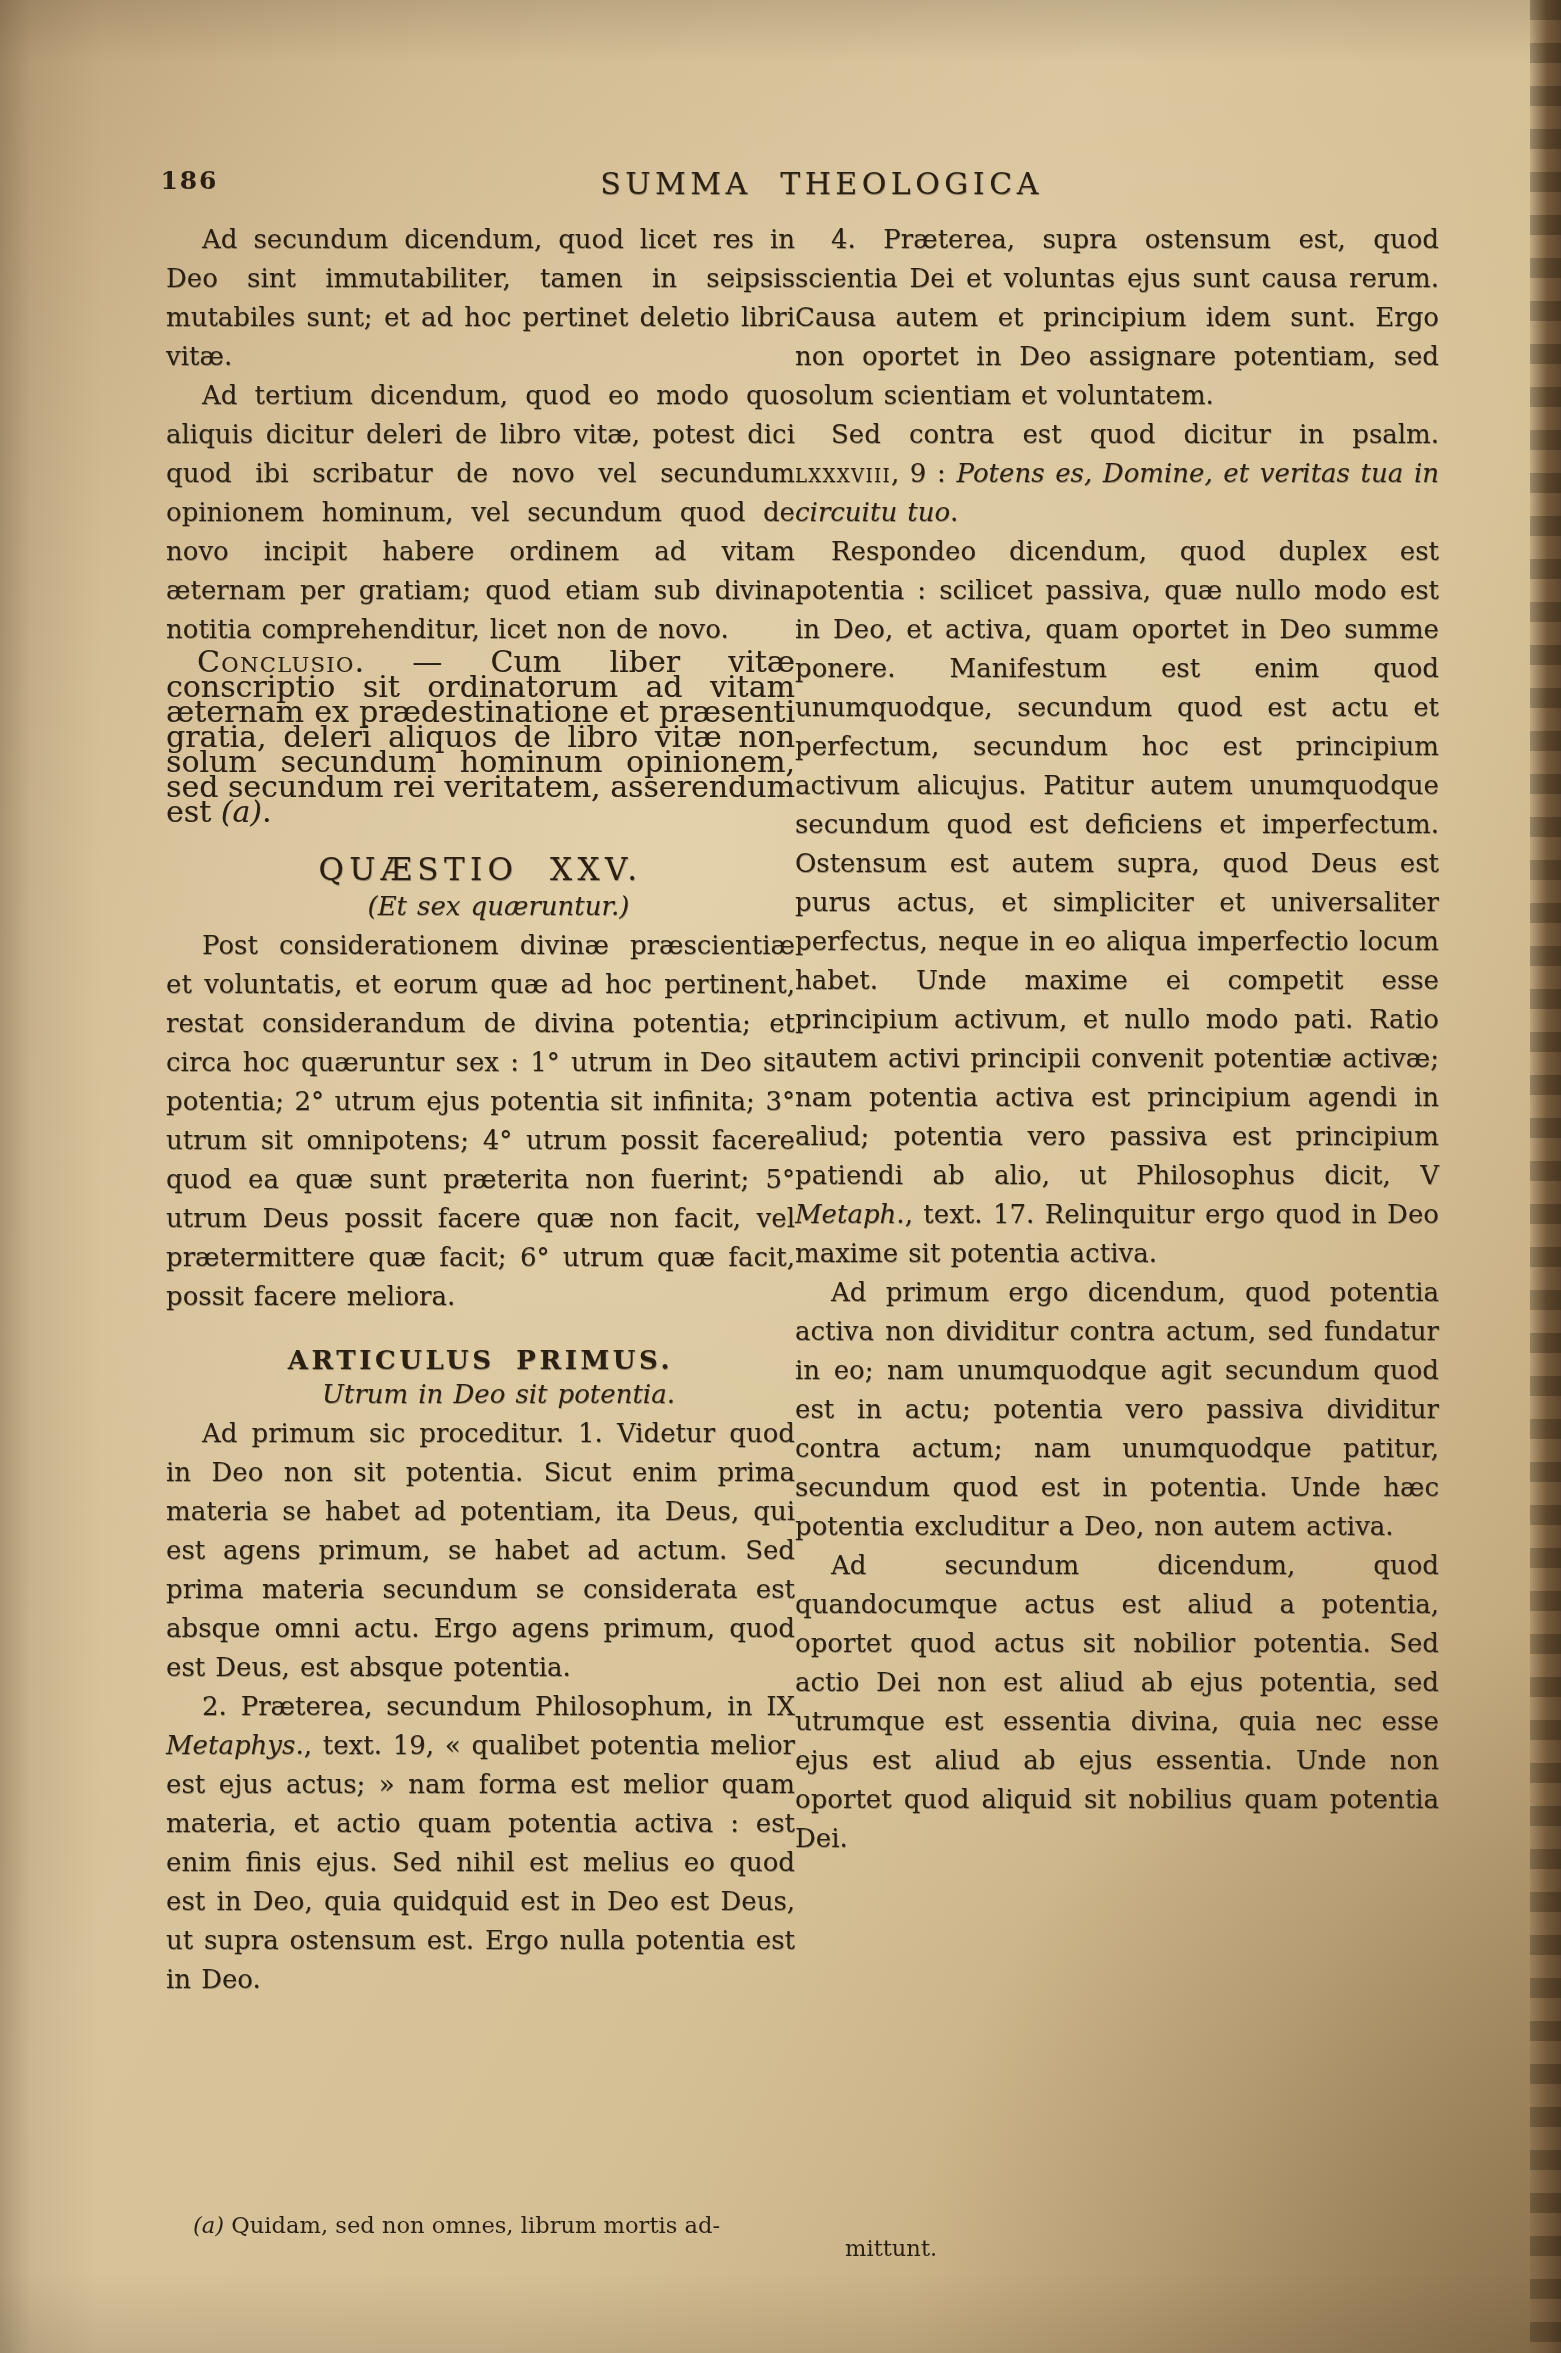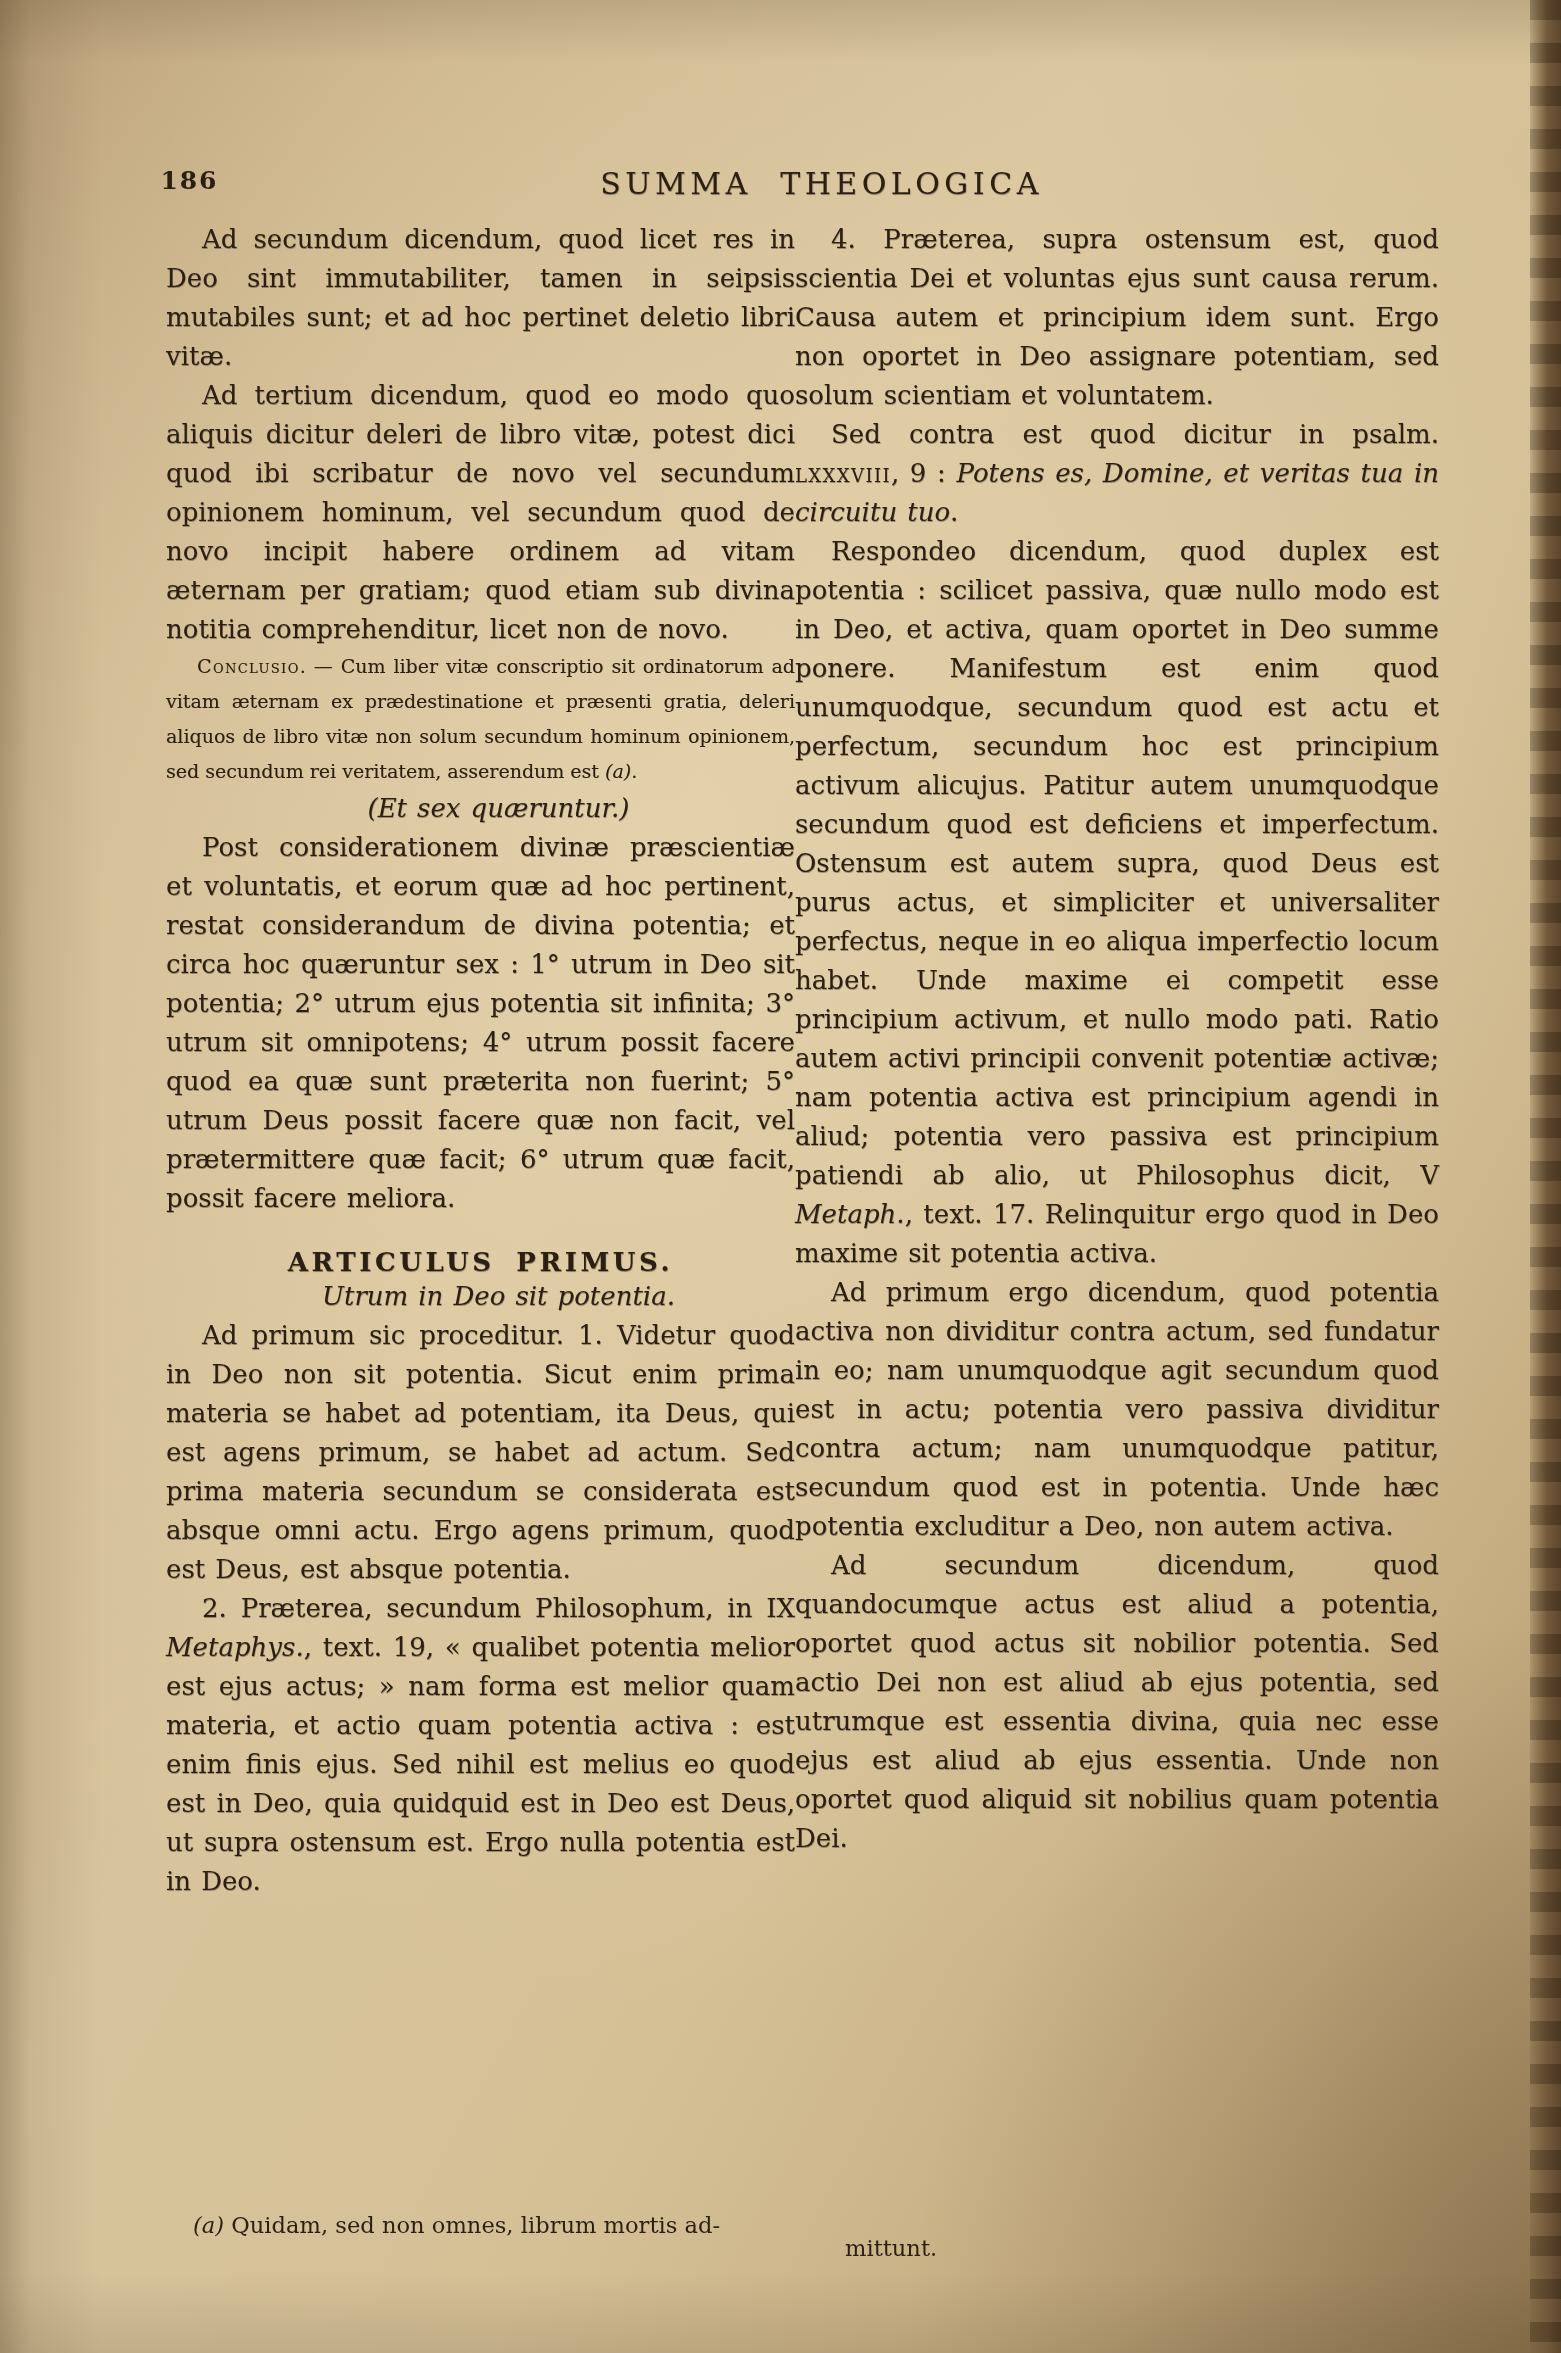--- a/index.html
+++ b/index.html
@@ -36,21 +36,21 @@
   .columns{position:absolute;top:220px;left:166px;width:1311px;display:flex;}
   .col{text-align:justify;}
   .col-left{width:629px;}
   .col-right{width:644px;}
   p.body-para{
     margin:0;font-size:26px;line-height:39px;text-indent:36px;
     text-shadow:0.5px 0.5px 0.6px rgba(42,31,18,0.38);
     word-spacing:1.8px;
   }
   p.conclusio{
-    margin:0;font-size:19px;line-height:35px;text-indent:31px;
+    margin:0;font-size:30px;line-height:25px;text-indent:31px;
     text-shadow:0.4px 0.4px 0.5px rgba(42,31,18,0.35);
   }
   .q-head{margin:27px 0 0;text-align:center;font-size:31px;font-weight:400;letter-spacing:5.4px;word-spacing:16.3px;text-indent:0;
           text-shadow:0.6px 0.6px 0.7px rgba(42,31,18,0.45);}
   .q-sub{margin:16.3px 0 0;text-align:center;font-size:25px;font-weight:400;letter-spacing:6.3px;word-spacing:9px;text-indent:0;
          text-shadow:0.5px 0.5px 0.7px rgba(42,31,18,0.45);}
   .q-note{margin:12.7px 0 0;text-align:center;font-size:20px;text-indent:0;font-style:italic;}
   .first-after-head{margin-top:25px;}
   .a-head{margin:29px 0 0;text-align:center;font-size:26px;letter-spacing:3.6px;word-spacing:9px;text-indent:0;
           text-shadow:0.5px 0.5px 0.7px rgba(42,31,18,0.45);}
@@ -73,20 +73,21 @@
     <span class="head-title">SUMMA THEOLOGICA</span>
   </header>
 
   <div class="columns">
 
     <div class="col col-left">
       <p class="body-para"><span>Ad secundum dicendum, quod licet res in Deo sint immutabiliter, tamen in seipsis mutabiles sunt; et ad hoc pertinet deletio libri vitæ.</span></p>
       <p class="body-para"><span>Ad tertium dicendum, quod eo modo quo aliquis dicitur deleri de libro vitæ, potest dici quod ibi scribatur de novo vel secundum opinionem hominum, vel secundum quod de novo incipit habere ordinem ad vitam æternam per gratiam; quod etiam sub divina notitia comprehenditur, licet non de novo.</span></p>
       <p class="conclusio"><span class="seg-smallcaps">Conclusio</span><span>. — Cum liber vitæ conscriptio sit ordinatorum ad vitam æternam ex prædestinatione et præsenti gratia, deleri aliquos de libro vitæ non solum secundum hominum opinionem, sed secundum rei veritatem, asserendum est </span><span class="seg-italic">(a)</span><span>.</span></p>
 
+      <h1 class="q-head">QUÆSTIO XXV.</h1>
       <p class="q-note body-para">(Et sex quæruntur.)</p>
 
       <p class="body-para first-after-head"><span>Post considerationem divinæ præscientiæ et voluntatis, et eorum quæ ad hoc pertinent, restat considerandum de divina potentia; et circa hoc quæruntur sex : 1° utrum in Deo sit potentia; 2° utrum ejus potentia sit infinita; 3° utrum sit omnipotens; 4° utrum possit facere quod ea quæ sunt præterita non fuerint; 5° utrum Deus possit facere quæ non facit, vel prætermittere quæ facit; 6° utrum quæ facit, possit facere meliora.</span></p>
 
       <h3 class="a-head">ARTICULUS PRIMUS.</h3>
       <p class="a-sub body-para">Utrum in Deo sit potentia.</p>
 
       <p class="body-para first-after-head"><span>Ad primum sic proceditur. 1. Videtur quod in Deo non sit potentia. Sicut enim prima materia se habet ad potentiam, ita Deus, qui est agens primum, se habet ad actum. Sed prima materia secundum se considerata est absque omni actu. Ergo agens primum, quod est Deus, est absque potentia.</span></p>
       <p class="body-para"><span>2. Præterea, secundum Philosophum, in IX </span><span class="seg-italic">Metaphys.</span><span>, text. 19, « qualibet potentia melior est ejus actus; » nam forma est melior quam materia, et actio quam potentia activa : est enim finis ejus. Sed nihil est melius eo quod est in Deo, quia quidquid est in Deo est Deus, ut supra ostensum est. Ergo nulla potentia est in Deo.</span></p>
     </div>

